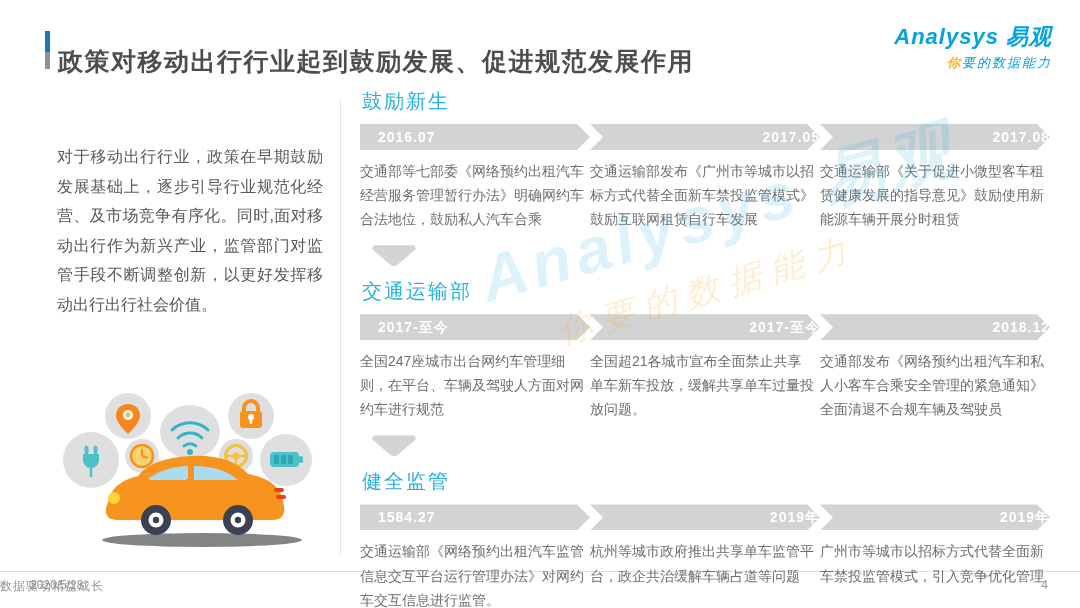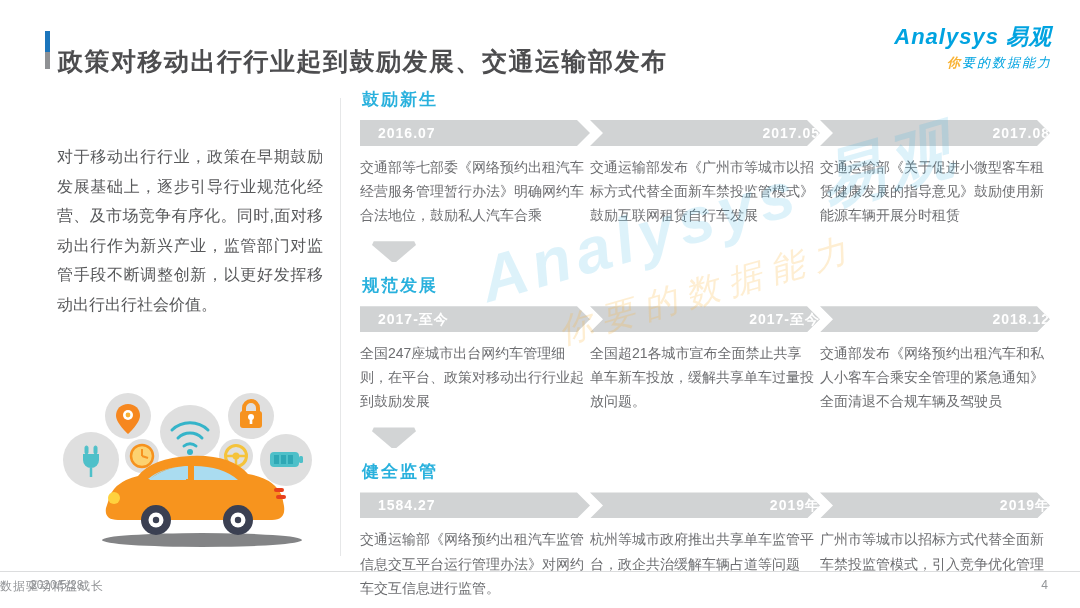--- a/index.html
+++ b/index.html
@@ -27,21 +27,21 @@
   
   .intro{
     position:absolute;left:57px;top:126px;width:266px;
     font-size:16px;line-height:1.85;color:#58595b;text-align:justify;
   }
   
   .v-divider{position:absolute;left:340px;top:98px;width:1px;height:458px;background:#e6e7e8;}
   
   .timeline{position:absolute;left:360px;top:88px;width:690px;z-index:1;}
   .section-title{
-    font-size:17px;font-weight:700;color:#29b1dd;letter-spacing:2px;margin:0 0 9px 2px;
+    font-size:20px;font-weight:400;color:#29b1dd;letter-spacing:2px;margin:0 0 9px 2px;
   }
   .section-row{display:grid;grid-template-columns:1fr 1fr 1fr;column-gap:0;}
   .cell{min-width:0;}
   .banner{
     height:26px;line-height:26px;background:#d1d3d4;color:#ffffff;
     font-size:14px;font-weight:700;padding-left:18px;letter-spacing:1px;
     clip-path:polygon(0 0,calc(100% - 13px) 0,100% 50%,calc(100% - 13px) 100%,0 100%);
   }
   .banner.notched{
     clip-path:polygon(0 0,calc(100% - 13px) 0,100% 50%,calc(100% - 13px) 100%,0 100%,13px 50%);
@@ -76,21 +76,21 @@
   .footer .f-date{position:absolute;left:30px;}
   .footer .f-center{position:absolute;left:0;width:100%;text-align:left;letter-spacing:1px;}
   .footer .f-page{position:absolute;right:32px;}
 </style>
 </head>
 <body>
 
 <div class="slide">
 
   <div class="title-bar"></div>
-  <h1 class="page-title">政策对移动出行行业起到鼓励发展、交通运输部发布</h1>
+  <h1 class="page-title">政策对移动出行行业起到鼓励发展、促进规范发展作用</h1>
 
   <div class="logo">
     <div class="logo-brand">Analysys 易观</div>
     <div class="logo-tagline">
       <span class="tag-first">你</span><span class="tag-rest">要的数据能力</span>
     </div>
   </div>
 
   <p class="intro">对于移动出行行业，政策在早期鼓励发展基础上，逐步引导行业规范化经营、及市场竞争有序化。同时,面对移动出行作为新兴产业，监管部门对监管手段不断调整创新，以更好发挥移动出行出行社会价值。</p>
 
@@ -117,25 +117,25 @@
         <div class="cell">
           <div class="banner notched">2017.08</div>
           <div class="item-text">交通运输部《关于促进小微型客车租赁健康发展的指导意见》鼓励使用新能源车辆开展分时租赁</div>
         </div>
       </div>
     </div>
 
     <div class="down-arrow"></div>
 
     <div>
-      <div class="section-title">规范发展</div>
+      <div class="section-title">交通运输部</div>
       <div class="section-row">
         <div class="cell">
           <div class="banner">2017-至今</div>
-          <div class="item-text">全国247座城市出台网约车管理细则，在平台、政策对移动出行行业起到鼓励发展</div>
+          <div class="item-text">全国247座城市出台网约车管理细则，在平台、车辆及驾驶人方面对网约车进行规范</div>
         </div>
         <div class="cell">
           <div class="banner notched">2017-至今</div>
           <div class="item-text">全国超21各城市宣布全面禁止共享单车新车投放，缓解共享单车过量投放问题。</div>
         </div>
         <div class="cell">
           <div class="banner notched">2018.12</div>
           <div class="item-text">交通部发布《网络预约出租汽车和私人小客车合乘安全管理的紧急通知》全面清退不合规车辆及驾驶员</div>
         </div>
       </div>

